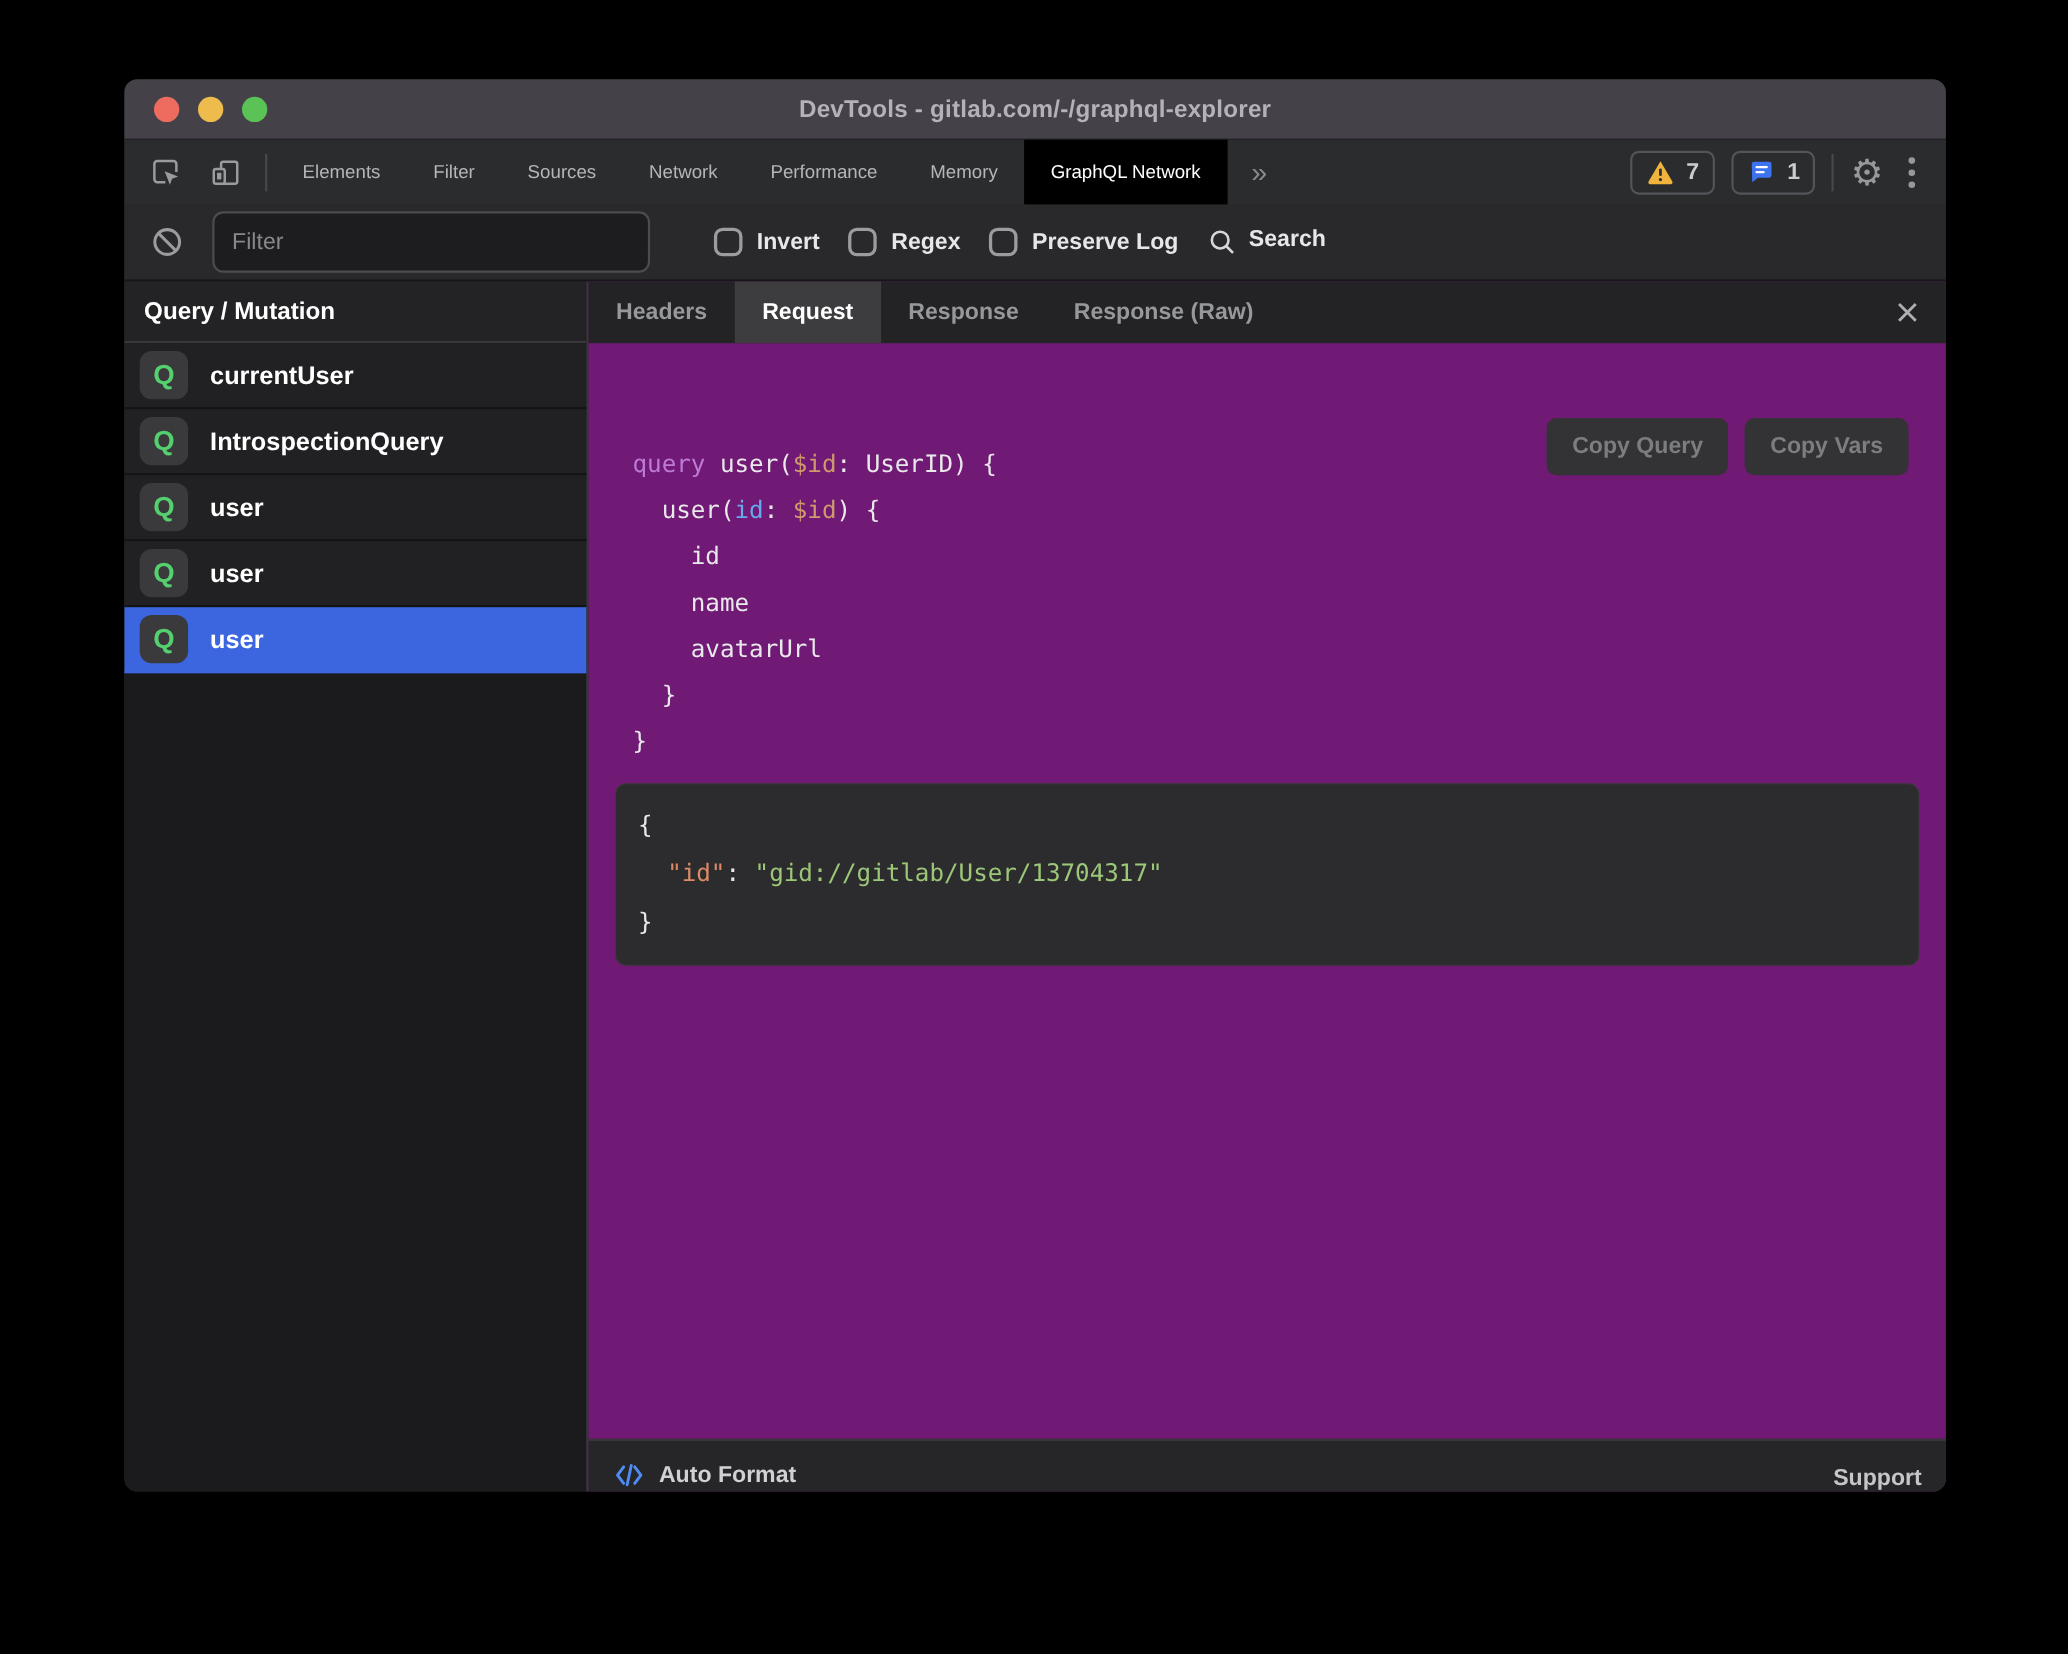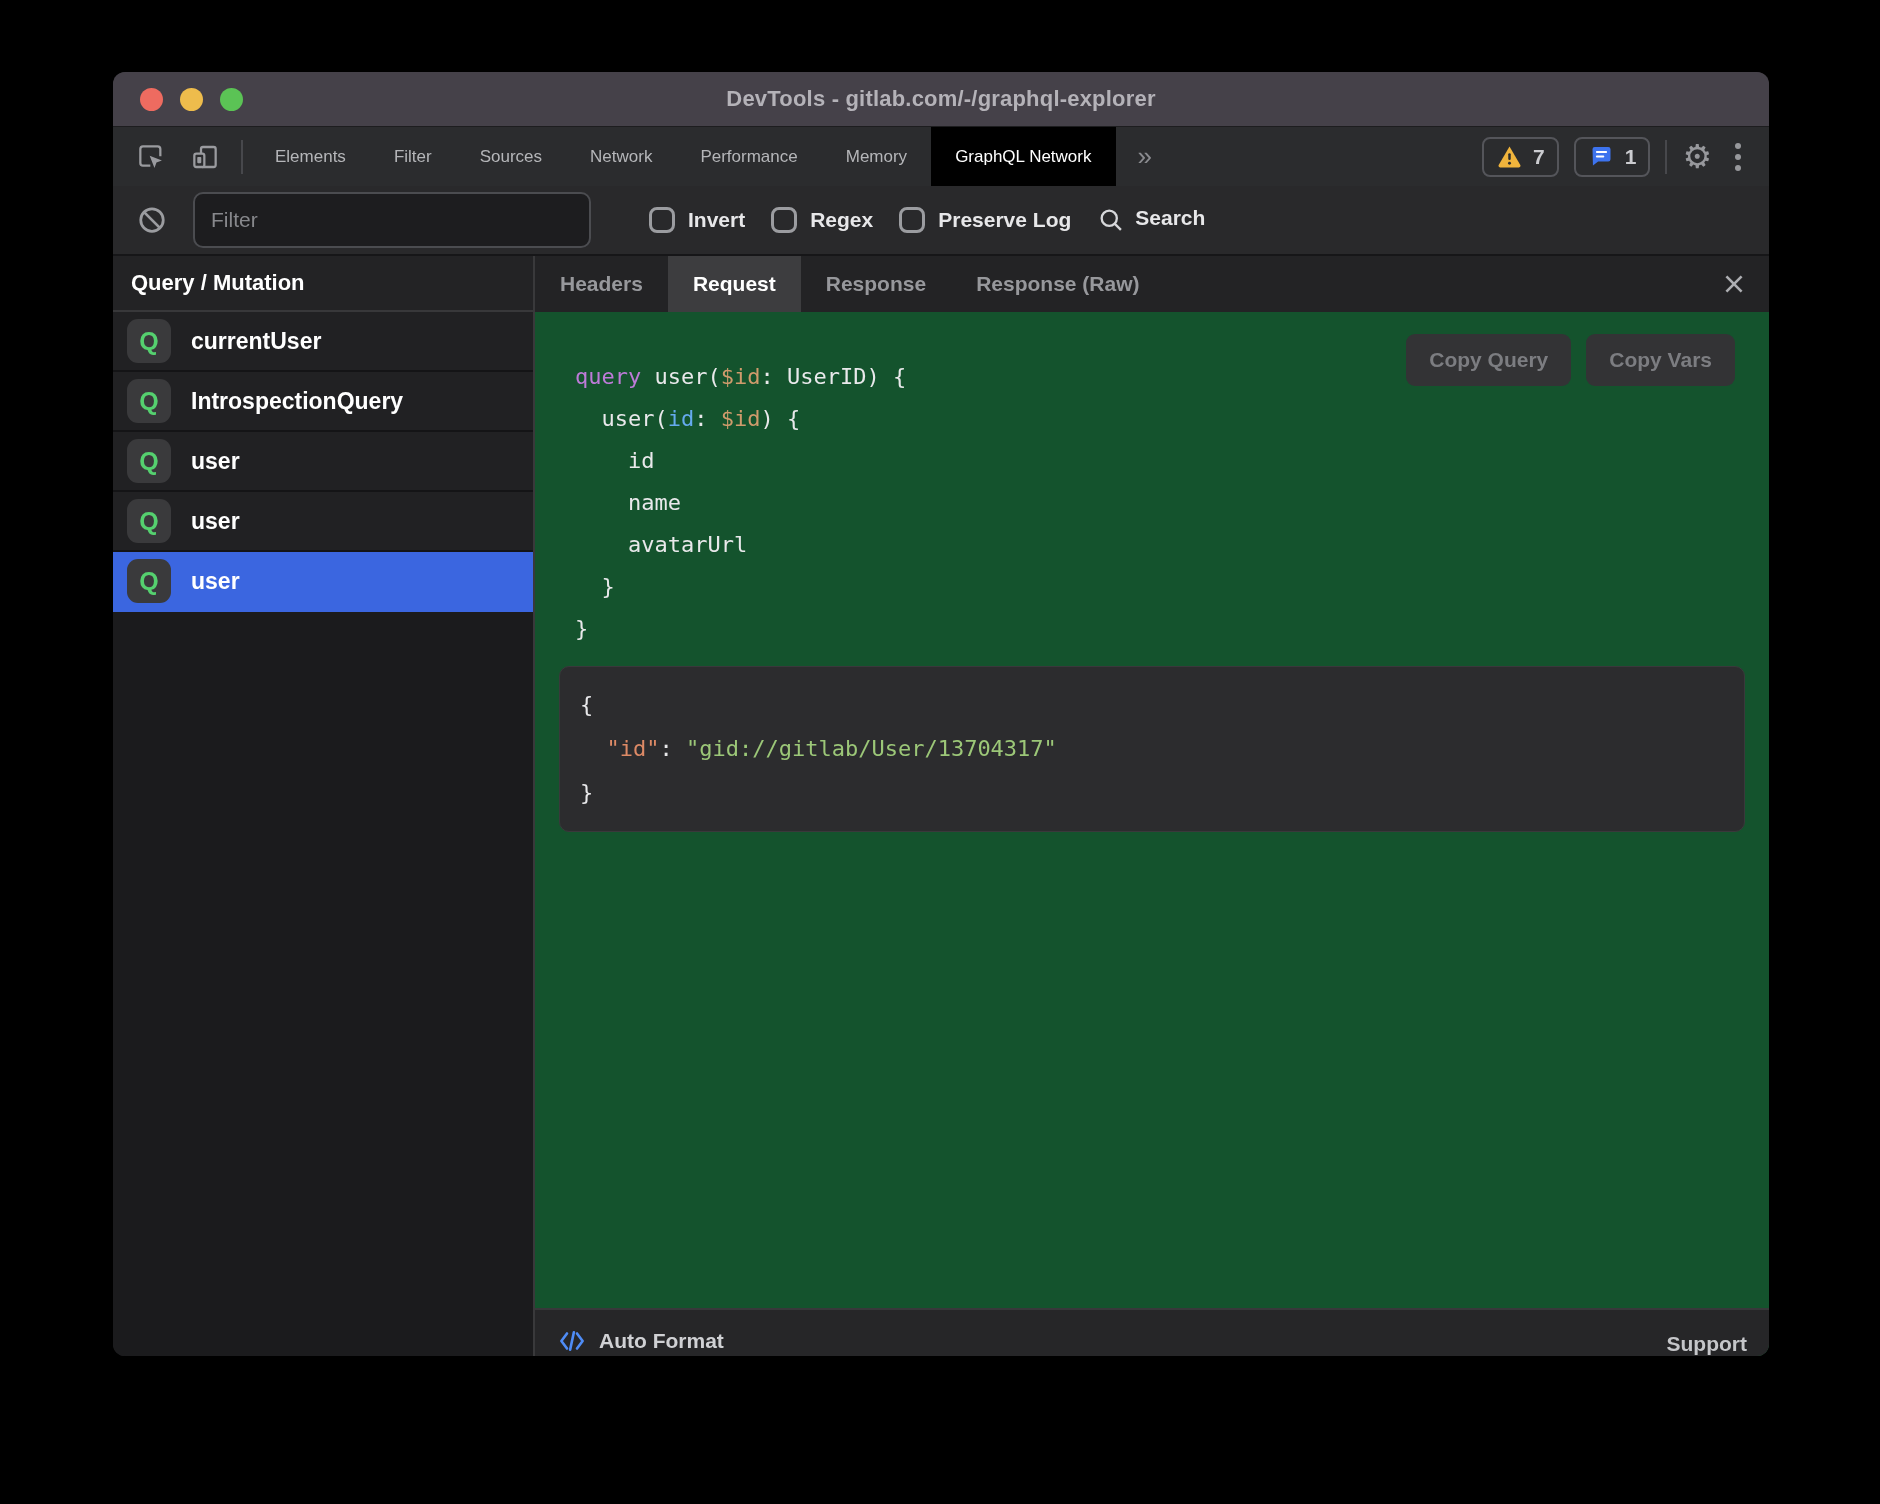--- a/index.html
+++ b/index.html
@@ -56,21 +56,21 @@
   .side-header { height:56px; flex:0 0 auto; display:flex; align-items:center; padding:0 18px;
     color:#fff; font-weight:bold; font-size:22px; background:#232325; border-bottom:2px solid #38383a; }
   .side-row { height:60px; flex:0 0 auto; display:flex; align-items:center; gap:20px; padding:0 14px;
     background:#212123; border-bottom:2px solid #141416; cursor:default; }
   .side-row.selected { background:var(--selection-blue,#3b66e0); border-bottom-color:var(--selection-blue,#3b66e0); }
   .q-badge { width:44px; height:44px; border-radius:11px; background:#3a3a3c; flex:0 0 auto;
     color:var(--q-green,#55d06f); display:flex; align-items:center; justify-content:center;
     font-weight:bold; font-size:25px; }
   .side-label { color:#fff; font-weight:bold; font-size:23px; }
 
-  .detail { flex:1; min-width:0; display:flex; flex-direction:column; background:#14532d; }
+  .detail { flex:1; min-width:0; display:flex; flex-direction:column; background:#701a75;gap:46px; }
   .detail-tabs { height:56px; flex:0 0 auto; display:flex; align-items:stretch; background:#232325; }
   .dtab { display:flex; align-items:center; padding:0 25px; color:#97989c; font-weight:bold; font-size:21px; white-space:nowrap; }
   .dtab.selected { background:#3d3d3f; color:#fff; }
   .close-btn { margin-left:auto; display:flex; align-items:center; padding:0 22px; }
 
   .detail-body { flex:1; position:relative; overflow:hidden; min-height:0; }
   .code-block { margin:44px 0 0 40px; font-family:"DejaVu Sans Mono",monospace;
     font-size:22px; line-height:42px; white-space:pre; color:#e9e9eb; }
   .vars-box { margin:16px 24px 0 24px; background:#2c2c2e; border:1px solid #39393b; border-radius:10px;
     padding:16px 20px; font-family:"DejaVu Sans Mono",monospace; font-size:22px; line-height:44px;

